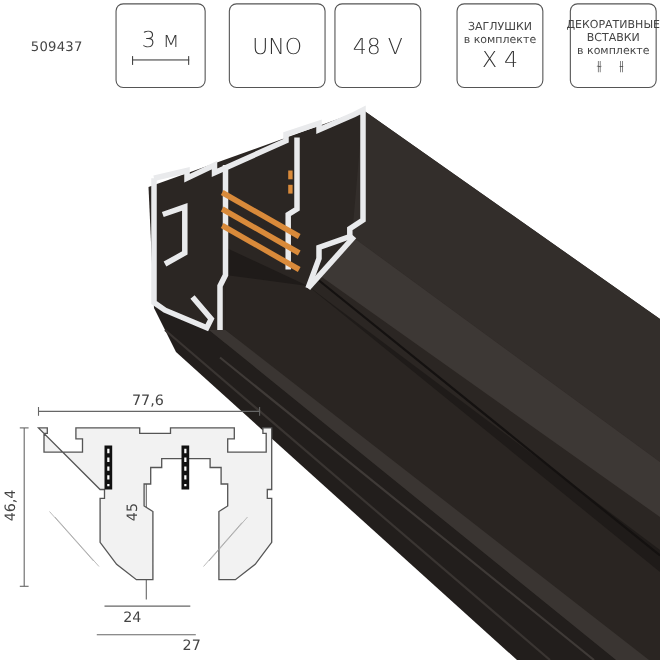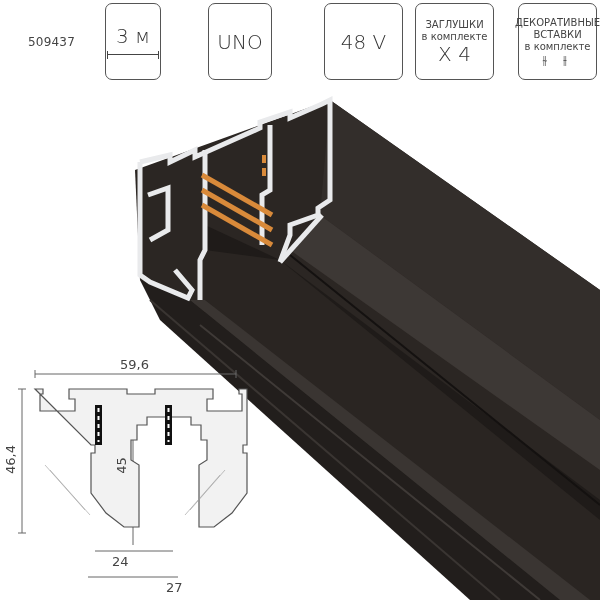--- a/index.html
+++ b/index.html
@@ -1,21 +1,21 @@
 <!DOCTYPE html>
 <html><head>
   <meta charset="utf-8">
   <style>
     html, body { margin: 0; padding: 0; background: #ffffff; }
     body { width: 600px; height: 600px; position: relative; overflow: hidden; font-family: "DejaVu Sans", sans-serif; color: #333; }
     .article { position: absolute; left: 28px; top: 35px; font-size: 12px; color: #444; letter-spacing: 0.2px; text-align: center; }
     .badge { position: absolute; top: 3px; height: 77px; border: 1.5px solid #555; border-radius: 7px; box-sizing: border-box; background: #fff; display: flex; flex-direction: column; align-items: center; justify-content: center; text-align: center; color: #333; }
-    .b1 { left: 105px; width: 56px; }
-    .b2 { left: 208px; width: 64px; }
-    .b3 { left: 324px; width: 79px; }
+    .b1 { left: 105px; width: 82px; }
+    .b2 { left: 208px; width: 88px; }
+    .b3 { left: 304px; width: 79px; }
     .b4 { left: 415px; width: 79px; }
     .b5 { left: 518px; width: 79px; }
     .big { font-size: 20px; font-weight: 300; line-height: 22px; }
     .small { font-size: 10px; line-height: 12px; color: #444; text-align: right; }
     .rule { width: 52px; height: 8px; position: relative; margin-top: 4px; }
     .rule::before { content: ""; position: absolute; left: 0; right: 0; top: 3px; height: 1.5px; background: #444; }
     .rule::after { content: ""; position: absolute; left: 0; right: 0; top: 0; height: 8px; border-left: 1.5px solid #444; border-right: 1.5px solid #444; }
     .insert-glyph { font-size: 12px; letter-spacing: 6px; line-height: 14px; color: #444; }
     svg.art { position: absolute; left: 0; top: 0; }
     .dim-label { position: absolute; font-size: 13px; color: #444; }
@@ -112,17 +112,17 @@
     <line x1="168.5" y1="408" x2="168.5" y2="442"></line>
   </g>
   <g stroke="#999" stroke-width="0.6">
     <line x1="45" y1="465" x2="85" y2="510"></line>
     <line x1="50" y1="470" x2="90" y2="515"></line>
     <line x1="190" y1="510" x2="225" y2="470"></line>
     <line x1="185" y1="515" x2="220" y2="475"></line>
   </g>
 </svg>
 
-<span class="dim-label" style="left:120px; top:357px;">59,6</span>
+<span class="dim-label" style="left:120px; top:357px;">77,6</span>
 <span class="dim-label" style="left:-4px; top:452px; transform:rotate(-90deg);">46,4</span>
 <span class="dim-label" style="left:113px; top:458px; transform:rotate(-90deg);">45</span>
 <span class="dim-label" style="left:112px; top:554px;">24</span>
 <span class="dim-label" style="left:126px; top:580px;margin-left:40px;">27</span>
 
 </body></html>

